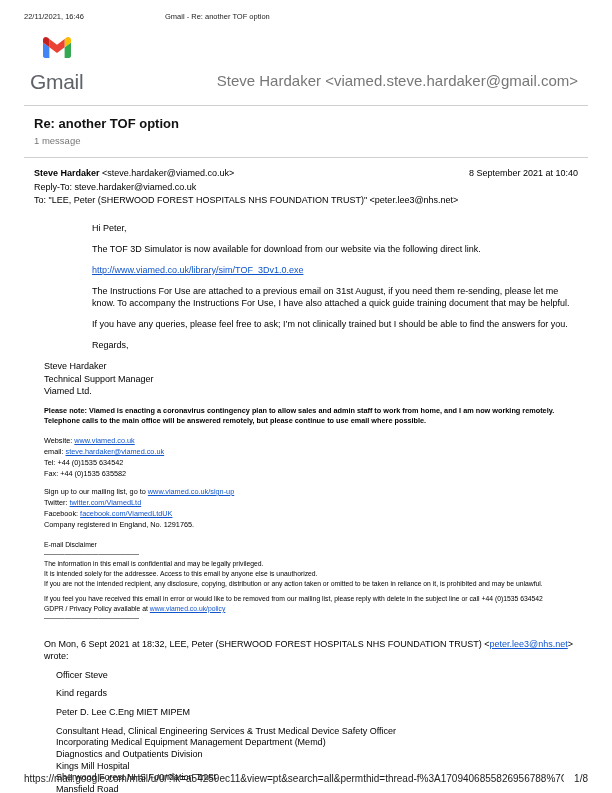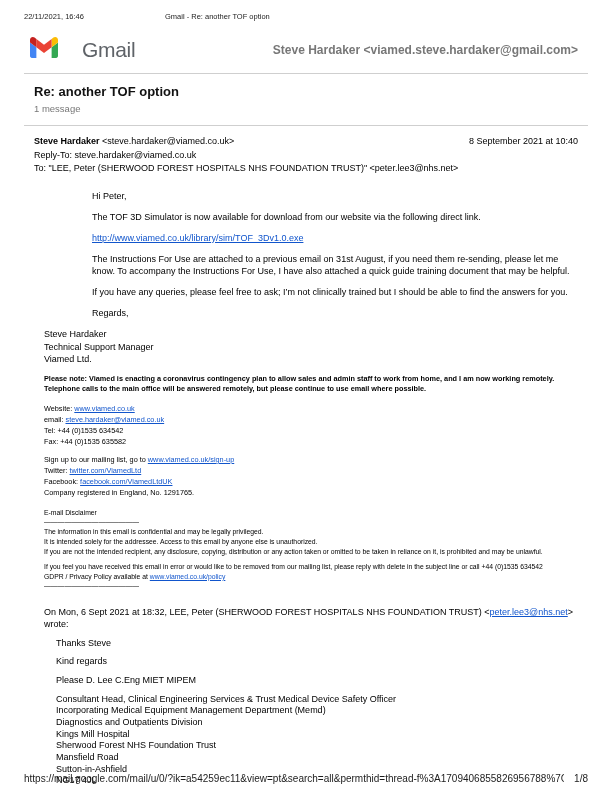--- a/index.html
+++ b/index.html
@@ -26,23 +26,23 @@
     display:flex; justify-content:space-between;
     font-size:10px; color:#1c1c1c;
   }
   .pf-url { max-width:540px; overflow:hidden; white-space:nowrap; }
 
   
   .gmail-row {
     display:flex; justify-content:space-between; align-items:flex-end;
     margin:16px 34px 0 30px;
   }
-  .gmail-logo { display:flex; align-items:center; gap:24px; }
+  .gmail-logo { display:flex; align-items:center; gap:8px;flex-direction:column; }
   .gmail-word { font-size:21px; color:#5f6368; letter-spacing:-0.3px; }
-  .account { font-size:12px; font-weight:bold; color:#777; padding-bottom:5px; }
+  .account { font-size:15px; font-weight:normal; color:#777; padding-bottom:5px; }
 
   hr.rule { border:none; border-top:1px solid #cfcfcf; margin:11px 24px 0 24px; }
 
   .subject-block { margin:10px 34px 0 34px; }
   .subject { font-size:13px; font-weight:bold; color:#111; }
   .msg-count { font-size:9.5px; color:#777; margin-top:4px; }
 
   .msg-header { margin:9px 34px 0 34px; font-size:9px; line-height:1.5; }
   .from-row { display:flex; justify-content:space-between; }
   .from-name { font-weight:bold; }
@@ -152,25 +152,25 @@
       <div class="dl-long">If you feel you have received this email in error or would like to be removed from our mailing list, please reply with delete in the subject line or call +44 (0)1535 634542</div>
       <div><span>GDPR / Privacy Policy available at </span><a>www.viamed.co.uk/policy</a></div>
       <div>——————————————</div>
     </div>
 
     <div class="quote-header">
       <span>On Mon, 6 Sept 2021 at 18:32, LEE, Peter (SHERWOOD FOREST HOSPITALS NHS FOUNDATION TRUST) &lt;</span><a>peter.lee3@nhs.net</a><span>&gt; wrote:</span>
     </div>
 
     <div class="quote">
-      <div>Thanks Steve</div>
+      <div>Officer Steve</div>
       <div class="q-gap"></div>
       <div>Kind regards</div>
       <div class="q-gap"></div>
-      <div>Please D. Lee C.Eng MIET MIPEM</div>
+      <div>Peter D. Lee C.Eng MIET MIPEM</div>
       <div class="q-gap"></div>
       <div>Consultant Head, Clinical Engineering Services &amp; Trust Medical Device Safety Officer</div>
       <div>Incorporating Medical Equipment Management Department (Memd)</div>
       <div>Diagnostics and Outpatients Division</div>
       <div>Kings Mill Hospital</div>
       <div>Sherwood Forest NHS Foundation Trust</div>
       <div>Mansfield Road</div>
       <div>Sutton-in-Ashfield</div>
       <div>NG17 4JL</div>
     </div>

